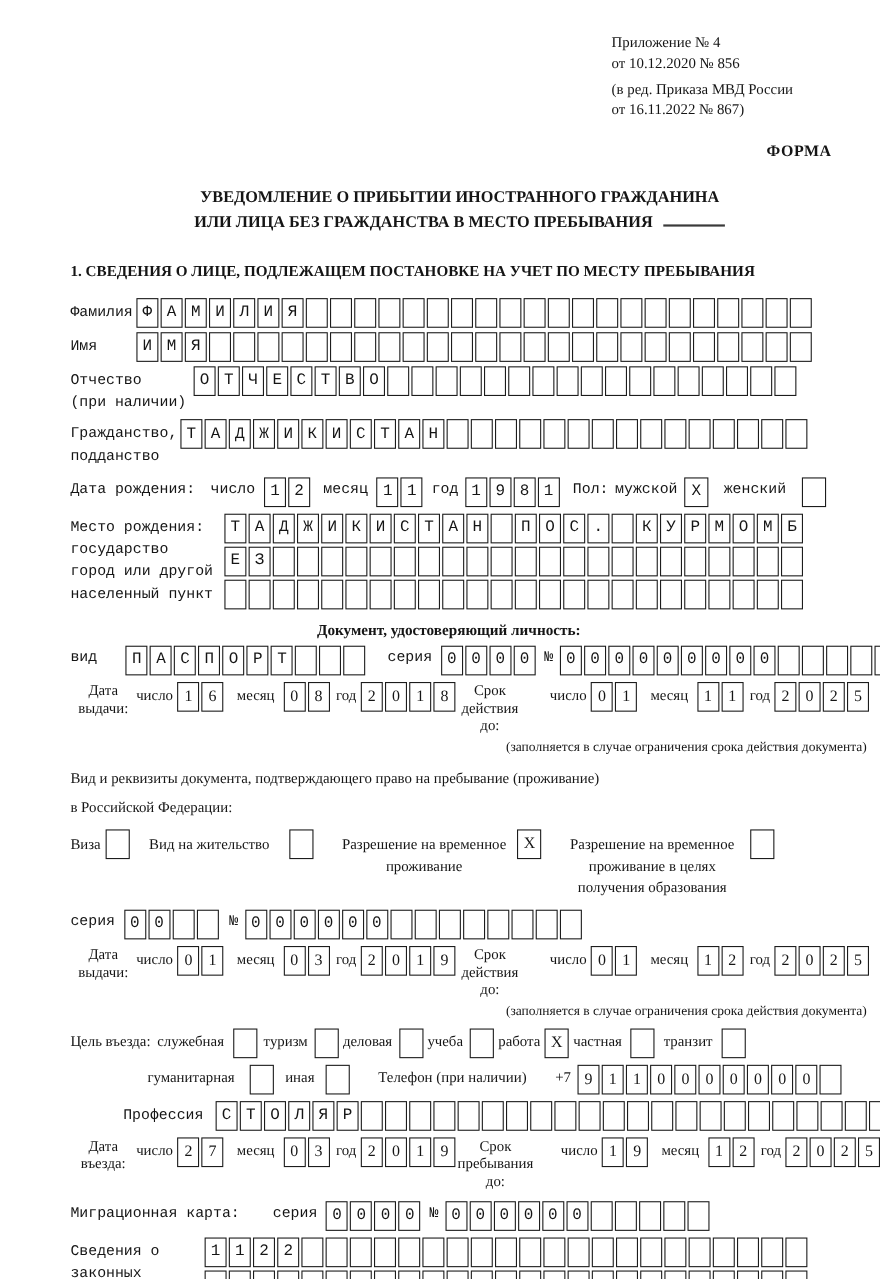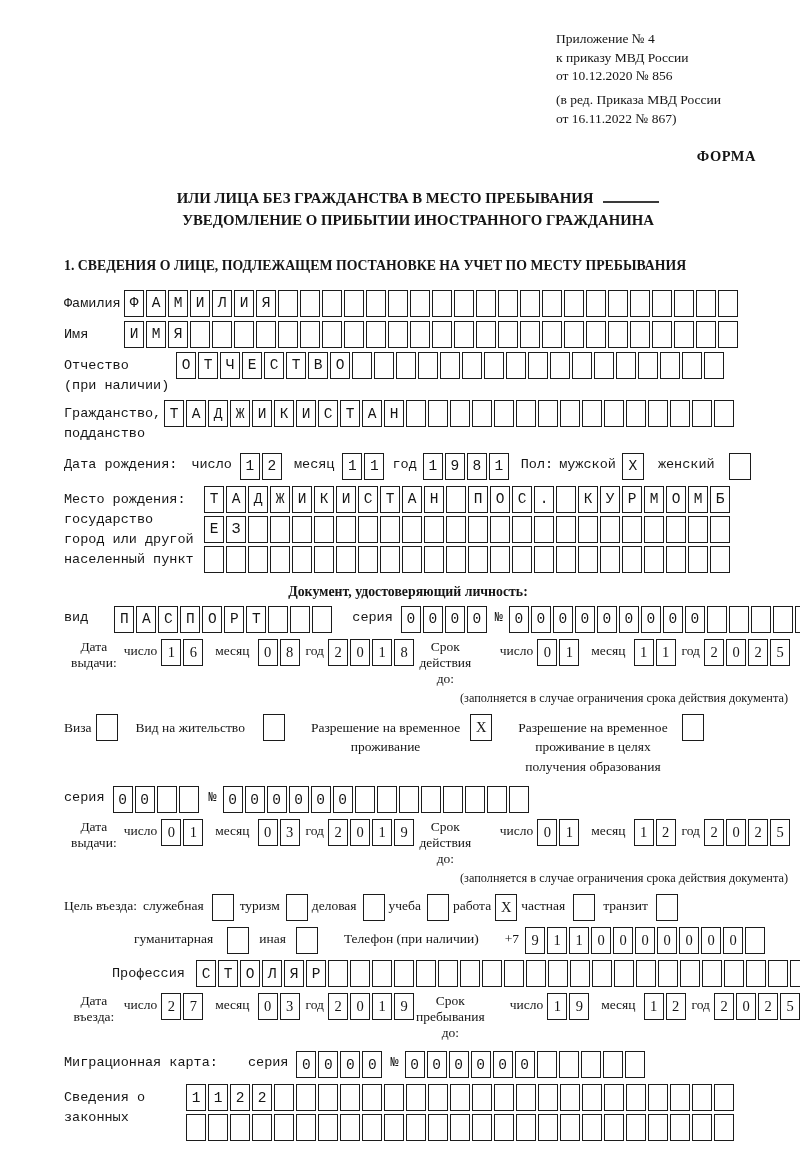--- a/index.html
+++ b/index.html
@@ -55,30 +55,29 @@
 
   .purpose-row { display:flex; align-items:flex-start; margin-bottom:6px; }
 </style>
 </head>
 <body>
 
 <div class="page">
 
   <div class="appendix">
     <div>Приложение № 4</div>
-    <div>к приказу МВД России</div>
     <div>от 10.12.2020 № 856</div>
     <div class="ed">(в ред. Приказа МВД России</div>
     <div>от 16.11.2022 № 867)</div>
   </div>
   <div class="forma">ФОРМА</div>
 
   <div class="title">
+    <div>УВЕДОМЛЕНИЕ О ПРИБЫТИИ ИНОСТРАННОГО ГРАЖДАНИНА</div>
     <div><span>ИЛИ ЛИЦА БЕЗ ГРАЖДАНСТВА В МЕСТО ПРЕБЫВАНИЯ</span><span class="title-underline"></span></div>
-    <div>УВЕДОМЛЕНИЕ О ПРИБЫТИИ ИНОСТРАННОГО ГРАЖДАНИНА</div>
   </div>
 
   <div class="sec-heading">1. СВЕДЕНИЯ О ЛИЦЕ, ПОДЛЕЖАЩЕМ ПОСТАНОВКЕ НА УЧЕТ ПО МЕСТУ ПРЕБЫВАНИЯ</div>
 
   <div class="frow">
     <div class="flabel w60">Фамилия</div>
     <span class="cells">
         <span class="cell">Ф</span>
         <span class="cell">А</span>
         <span class="cell">М</span>
@@ -436,20 +435,24 @@
             <span class="cell">2</span>
             <span class="cell">0</span>
             <span class="cell">2</span>
             <span class="cell">5</span>
           </span>
       </div>
     </div>
   </div>
   <div class="date-note">(заполняется в случае ограничения срока действия документа)</div>
 
+  <div class="plain-text">
+    <div>Вид и реквизиты документа, подтверждающего право на пребывание (проживание)</div>
+    <div>в Российской Федерации:</div>
+  </div>
 
   <div class="opts-row">
     <div class="opt">
       <span class="olabel">Виза</span>
         <span class="gap4"></span>
       <span class="cbx"></span>
     </div>
     <span class="gap18"></span>
     <div class="opt">
       <span class="olabel">Вид на жительство</span>

